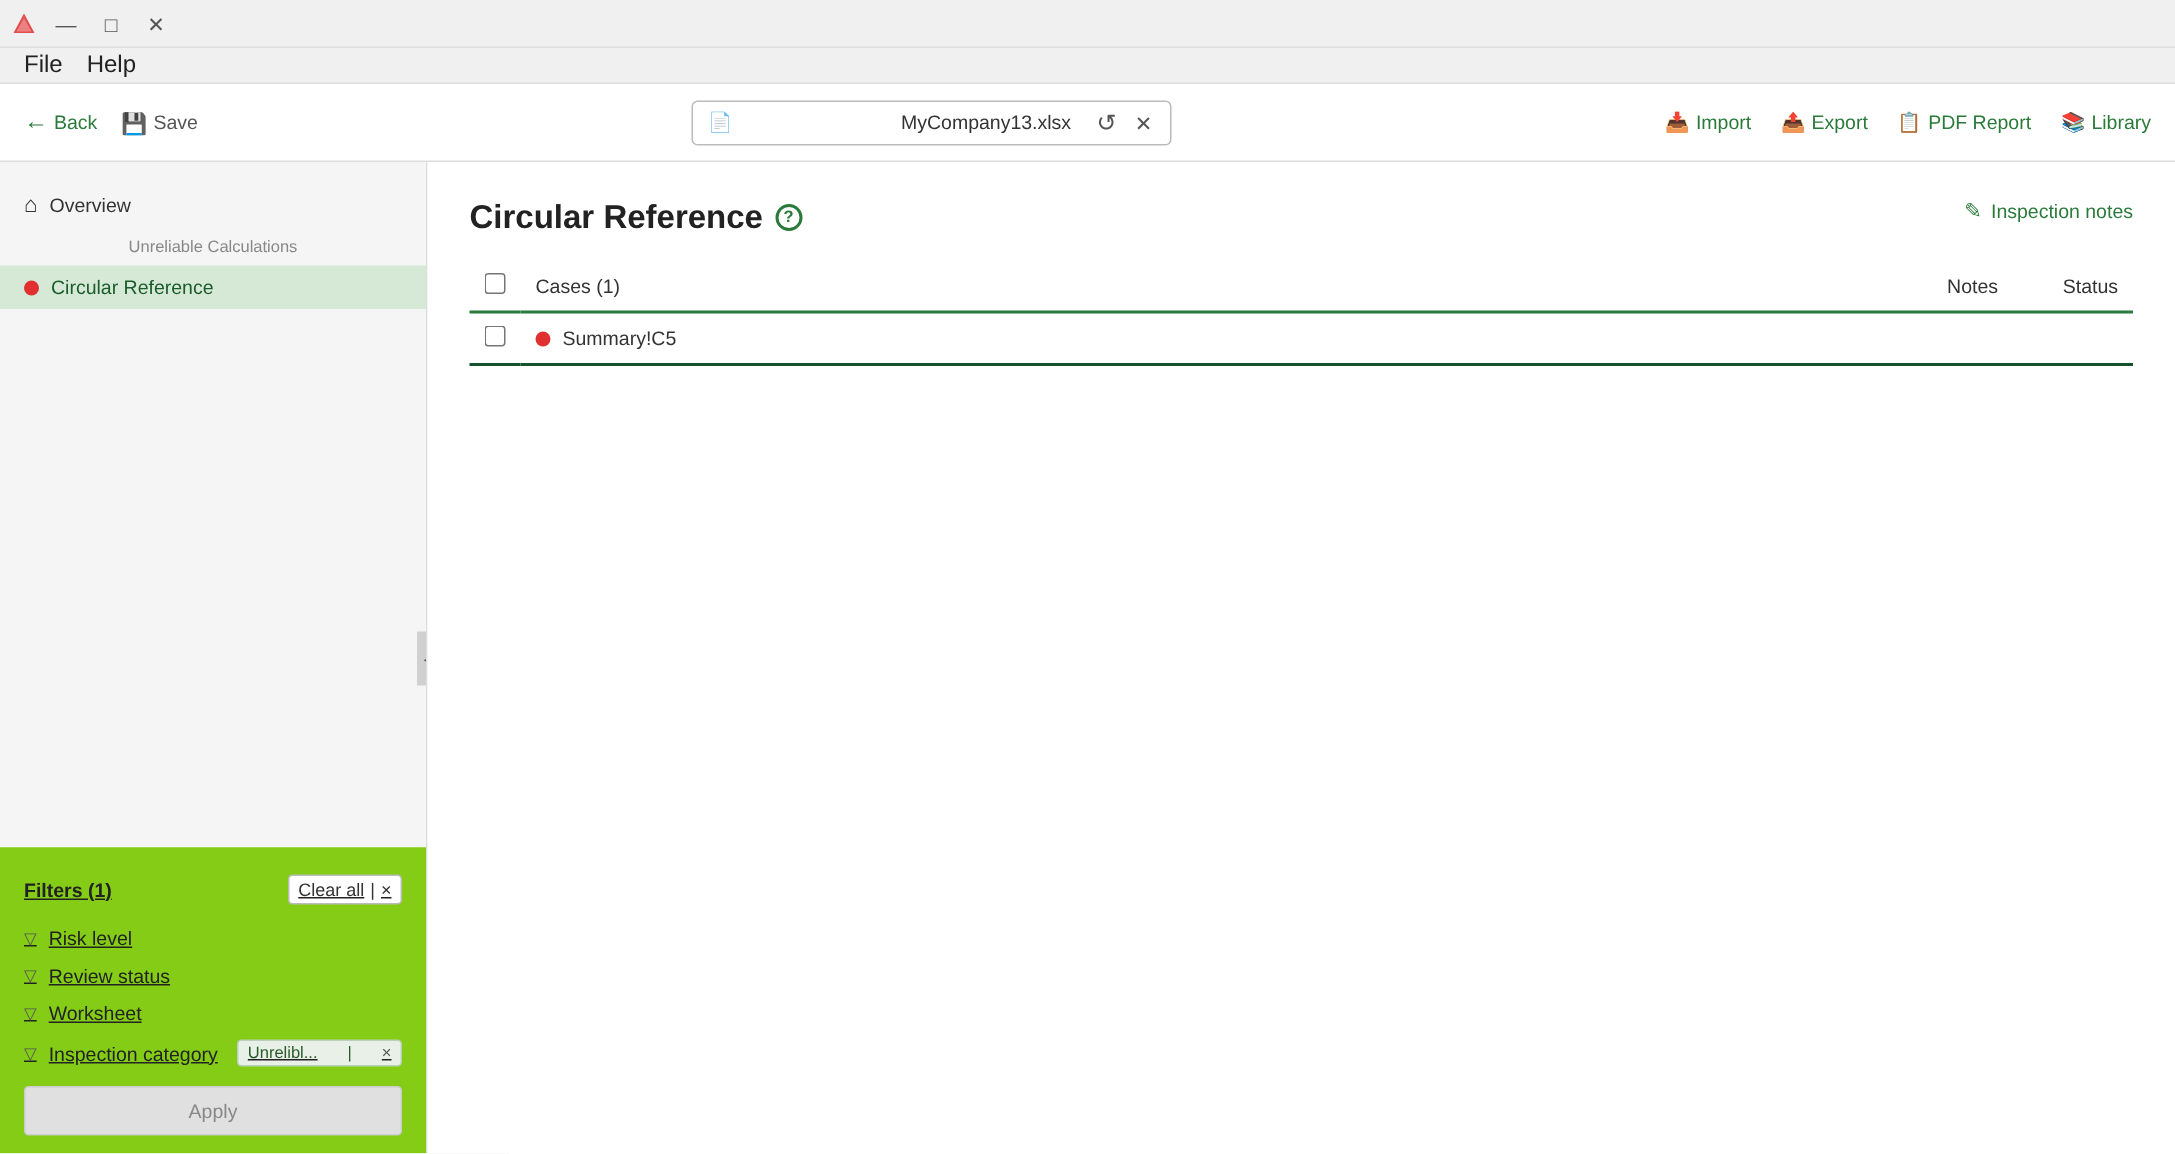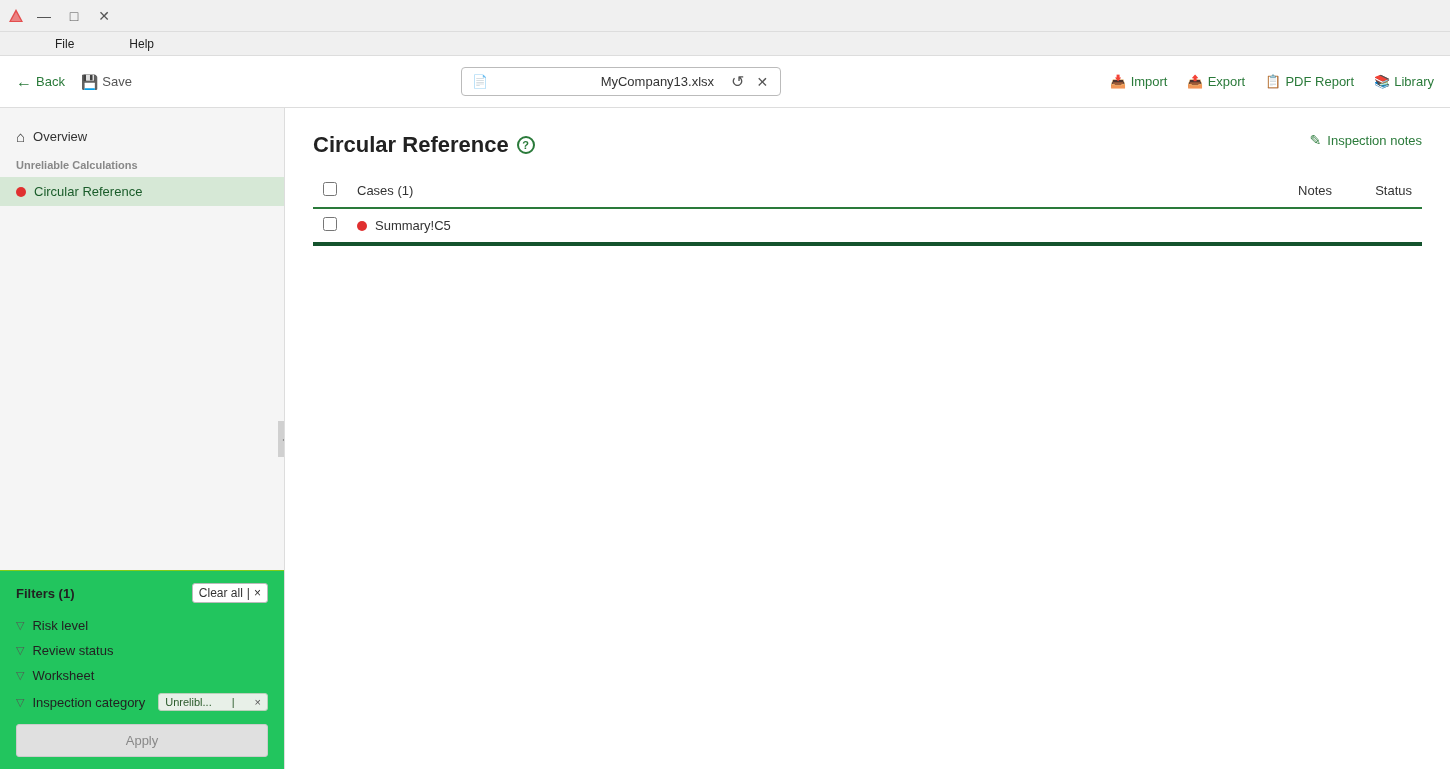--- a/index.html
+++ b/index.html
@@ -25,21 +25,21 @@
 
     
     .menu-bar {
       height: 24px;
       background: #f0f0f0;
       display: flex;
       align-items: center;
       padding: 0 8px;
       border-bottom: 1px solid #ddd;
     }
-    .menu-item { padding: 2px 8px; cursor: pointer; font-size: 12px; margin-left: 39px; }
+    .menu-item { padding: 2px 8px; cursor: pointer; font-size: 16px; }
 
     
     .toolbar {
       height: 52px;
       background: white;
       display: flex;
       align-items: center;
       padding: 0 16px;
       border-bottom: 1px solid #ddd;
       gap: 16px;
@@ -86,41 +86,42 @@
       flex-direction: column;
       position: relative;
       overflow: hidden;
     }
     .sidebar-top { padding: 12px 0; flex: 1; overflow-y: auto; }
     .sidebar-overview {
       display: flex; align-items: center; gap: 8px;
       padding: 8px 16px; cursor: pointer; font-size: 13px; color: #333;
     }
     .sidebar-section-label {
-      padding: 6px 16px; font-size: 11px; color: #888; font-weight: 700;
+      padding: 6px 16px; font-size: 11px; color: #888; font-weight: 400; text-align: center;
     }
     .sidebar-item {
       display: flex; align-items: center; gap: 8px;
       padding: 7px 16px; cursor: pointer; font-size: 13px; color: #333;
     }
     .sidebar-item.active { background: #d6e8d6; color: #1a5c2a; font-weight: 500; }
     .dot { width: 10px; height: 10px; border-radius: 50%; background: #e03030; flex-shrink: 0; }
 
     .collapse-btn {
       position: absolute; right: -12px; top: 50%; transform: translateY(-50%);
       width: 18px; height: 36px; background: #d0d0d0; border: none; cursor: pointer;
       border-radius: 0 4px 4px 0; display: flex; align-items: center; justify-content: center;
       color: #555; font-size: 12px; z-index: 10;
     }
 
     
     .filters-section {
-      border-top: 1px solid #84cc16;
+      border-top: 6px solid #84cc16;
       padding: 12px 16px;
-      background: #22c55e;
+      background: #84cc16;
+      text-decoration: underline;
     }
     .filters-header {
       display: flex; align-items: center; justify-content: space-between; margin-bottom: 10px;
     }
     .filters-title { font-weight: 600; font-size: 13px; }
     .clear-all-btn {
       display: flex; align-items: center; gap: 4px;
       border: 1px solid #bbb; border-radius: 3px; padding: 2px 6px;
       cursor: pointer; font-size: 12px; background: white; color: #333;
     }
@@ -175,21 +176,21 @@
     
     .cases-table { width: 100%; border-collapse: collapse; }
     .cases-table thead tr {
       border-bottom: 2px solid #2a7a3a;
     }
     .cases-table th {
       padding: 8px 10px; text-align: left; font-size: 13px; font-weight: 500; color: #333;
     }
     .cases-table th.right { text-align: right; }
     .cases-table td {
-      padding: 8px 10px; font-size: 13px; color: #333; border-bottom: 4px solid #14532d;
+      padding: 8px 10px; font-size: 13px; color: #333; border-bottom: 2px solid #14532d;
     }
     .case-checkbox { width: 14px; height: 14px; cursor: pointer; }
     .th-check { width: 30px; }
     .th-name { flex: 1; }
     .th-notes { width: 80px; text-align: right; }
     .th-status { width: 80px; text-align: right; }
 
     .case-row-name {
       display: flex; align-items: center; gap: 8px;
     }

